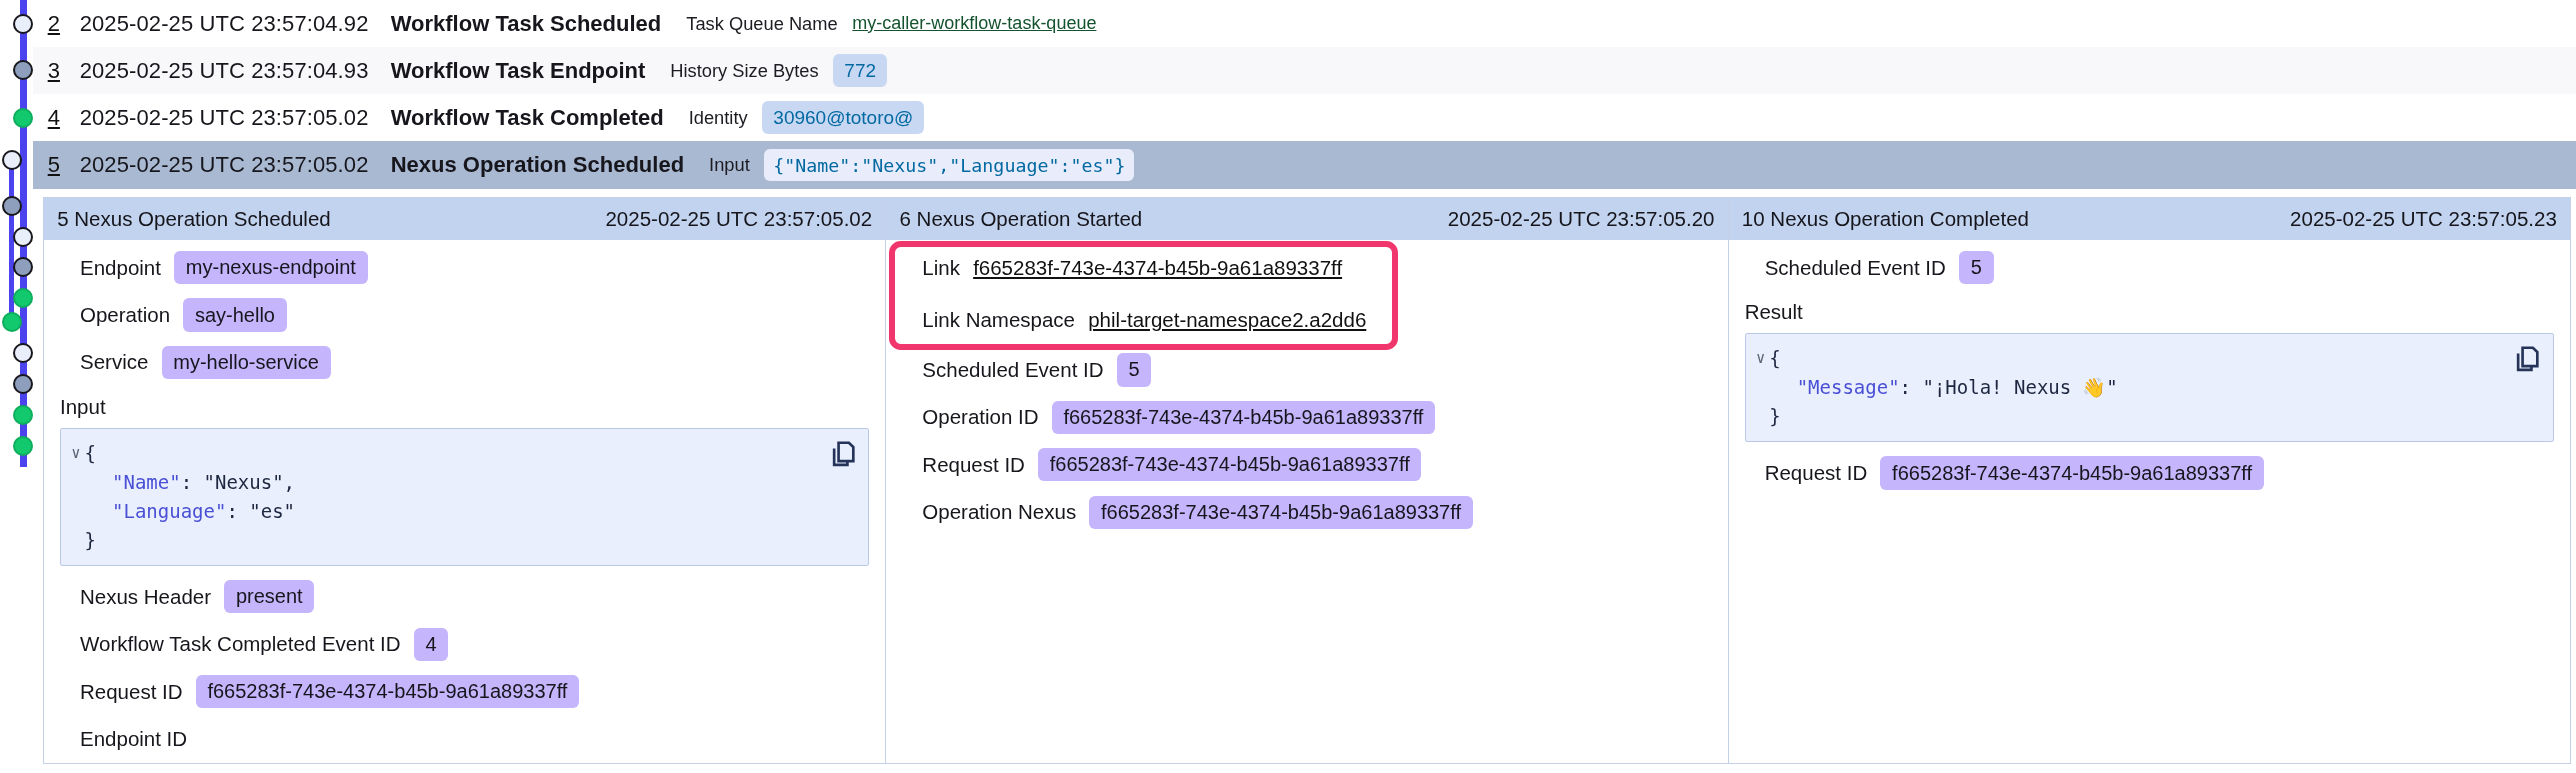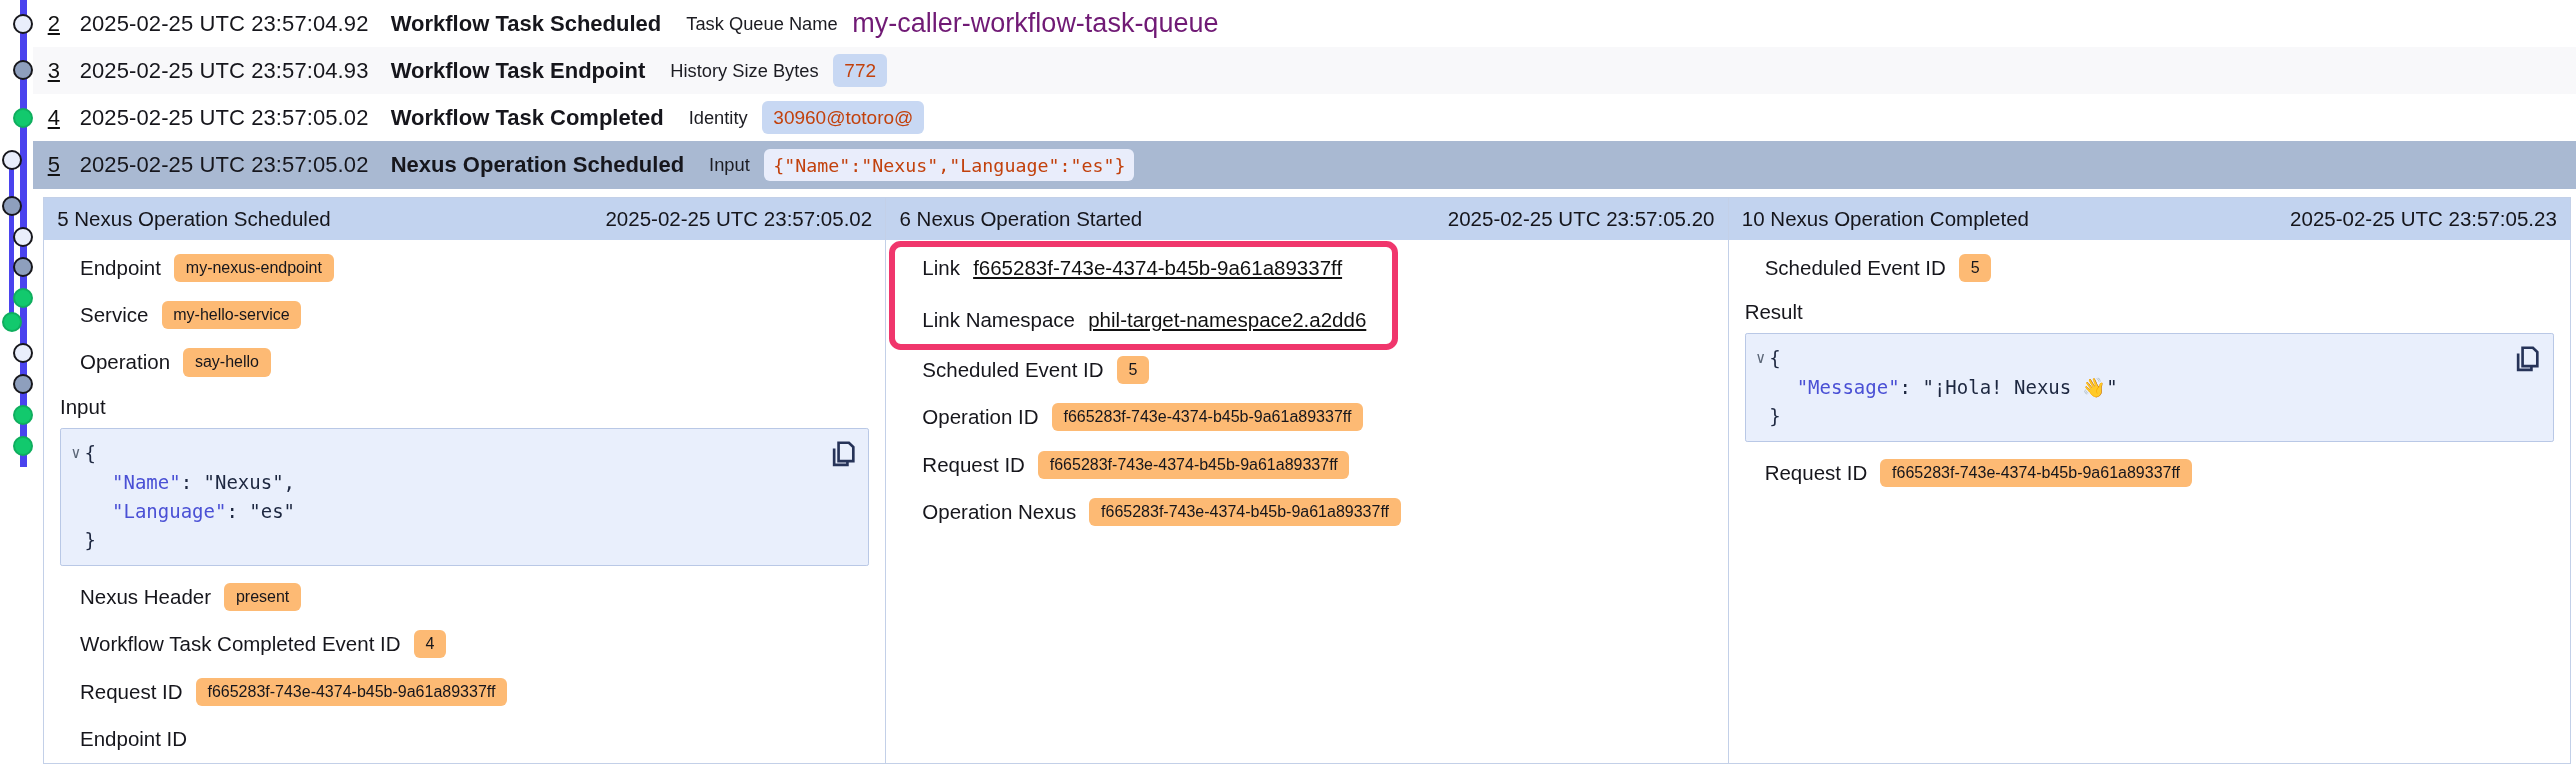--- a/index.html
+++ b/index.html
@@ -18,34 +18,34 @@
   .node.n-green{background:#12c96d;border:2.2px solid #0fae5e;}
   
   .event-row{position:absolute;left:33px;right:0;height:47px;display:flex;align-items:center;z-index:1;}
   .event-row.alt{background:#f8f8fa;}
   .event-row.selected{background:#a9b9d2;height:48px;}
   .row-num{margin-left:14.7px;width:32px;font-size:22px;text-decoration:underline;color:#111;}
   .row-time{width:311px;font-size:22px;letter-spacing:0.1px;}
   .row-name{font-size:22px;font-weight:bold;}
   .row-attr-label{margin-left:25px;font-size:18.3px;color:#1c1c22;}
   .row-attr-value{margin-left:14.7px;}
-  .badge{background:#c8d8f3;border-radius:5.9px;padding:5.9px 11px;font-size:19px;color:#c2410c;}
+  .badge{background:#c8d8f3;border-radius:5.9px;padding:5.9px 11px;font-size:19px;color:#0369a1;}
   .badge.mono{font-family:"DejaVu Sans Mono",monospace;background:#e9edfb;font-size:18.3px;padding:5.9px 8.8px;}
-  .ulink{font-size:27px;color:#701a75;}
+  .ulink{font-size:18px;color:#14532d;text-decoration:underline;}
   
   #detail{position:absolute;left:43px;top:197px;width:2528px;height:567px;border:1.5px solid #c3d0e8;
           box-sizing:border-box;display:flex;background:#fff;z-index:1;}
   .panel{flex:1;position:relative;box-sizing:border-box;min-width:0;}
   .panel + .panel{border-left:1.5px solid #c3d0e8;}
   .panel-header{height:42px;background:#c2d3ef;display:flex;align-items:center;
                 justify-content:space-between;padding:0 13.2px;font-size:20.5px;color:#15151b;gap:16px;}
   .panel-body{padding:11.7px 16px;position:relative;}
   .field{display:flex;align-items:center;height:32px;margin-bottom:15.4px;font-size:20.5px;margin-left:20px;}
   .flabel{margin-right:13.2px;white-space:nowrap;}
-  .fbadge{background:#fdba74;border-radius:5.9px;padding:5.1px 11.7px;font-size:16px;white-space:nowrap;}
+  .fbadge{background:#c4b5fd;border-radius:5.9px;padding:5.1px 11.7px;font-size:20px;white-space:nowrap;}
   .flink{text-decoration:underline;font-size:20.5px;color:#111;white-space:nowrap;}
   .section-label{font-size:20.5px;height:26.4px;display:flex;align-items:center;margin:1.5px 0 7.3px;}
   
   .codeblock{background:#e9effc;border:1.5px solid #b9c8e6;border-radius:2.2px;position:relative;
              font-family:"DejaVu Sans Mono",monospace;font-size:19px;color:#1d2740;
              padding:10.3px 44px 10.3px 0;margin-bottom:14.7px;}
   .codeline{line-height:29px;white-space:pre;}
   .codeline.brace{padding-left:23.5px;}
   .codeline.entry{padding-left:51px;}
   .json-key{color:#4a50d5;}
@@ -116,26 +116,26 @@
     <div class="panel-header">
       <span>5 Nexus Operation Scheduled</span>
       <span>2025-02-25 UTC 23:57:05.02</span>
     </div>
     <div class="panel-body">
       <div class="field">
         <span class="flabel">Endpoint</span>
         <span class="fbadge">my-nexus-endpoint</span>
       </div>
       <div class="field">
+        <span class="flabel">Operation</span>
+        <span class="fbadge">say-hello</span>
+      </div>
+      <div class="field">
         <span class="flabel">Service</span>
         <span class="fbadge">my-hello-service</span>
-      </div>
-      <div class="field">
-        <span class="flabel">Operation</span>
-        <span class="fbadge">say-hello</span>
       </div>
       <div class="section-label">Input</div>
       <div class="codeblock">
         <span class="chevron">∨</span>
         <div class="codeline brace"><span class="json-key"></span><span>{</span></div>
         <div class="codeline entry"><span class="json-key">"Name"</span><span>: "Nexus",</span></div>
         <div class="codeline entry"><span class="json-key">"Language"</span><span>: "es"</span></div>
         <div class="codeline brace"><span class="json-key"></span><span>}</span></div>
         <button class="copy-btn">
           <svg width="28" height="31" viewBox="0 0 19 21">

